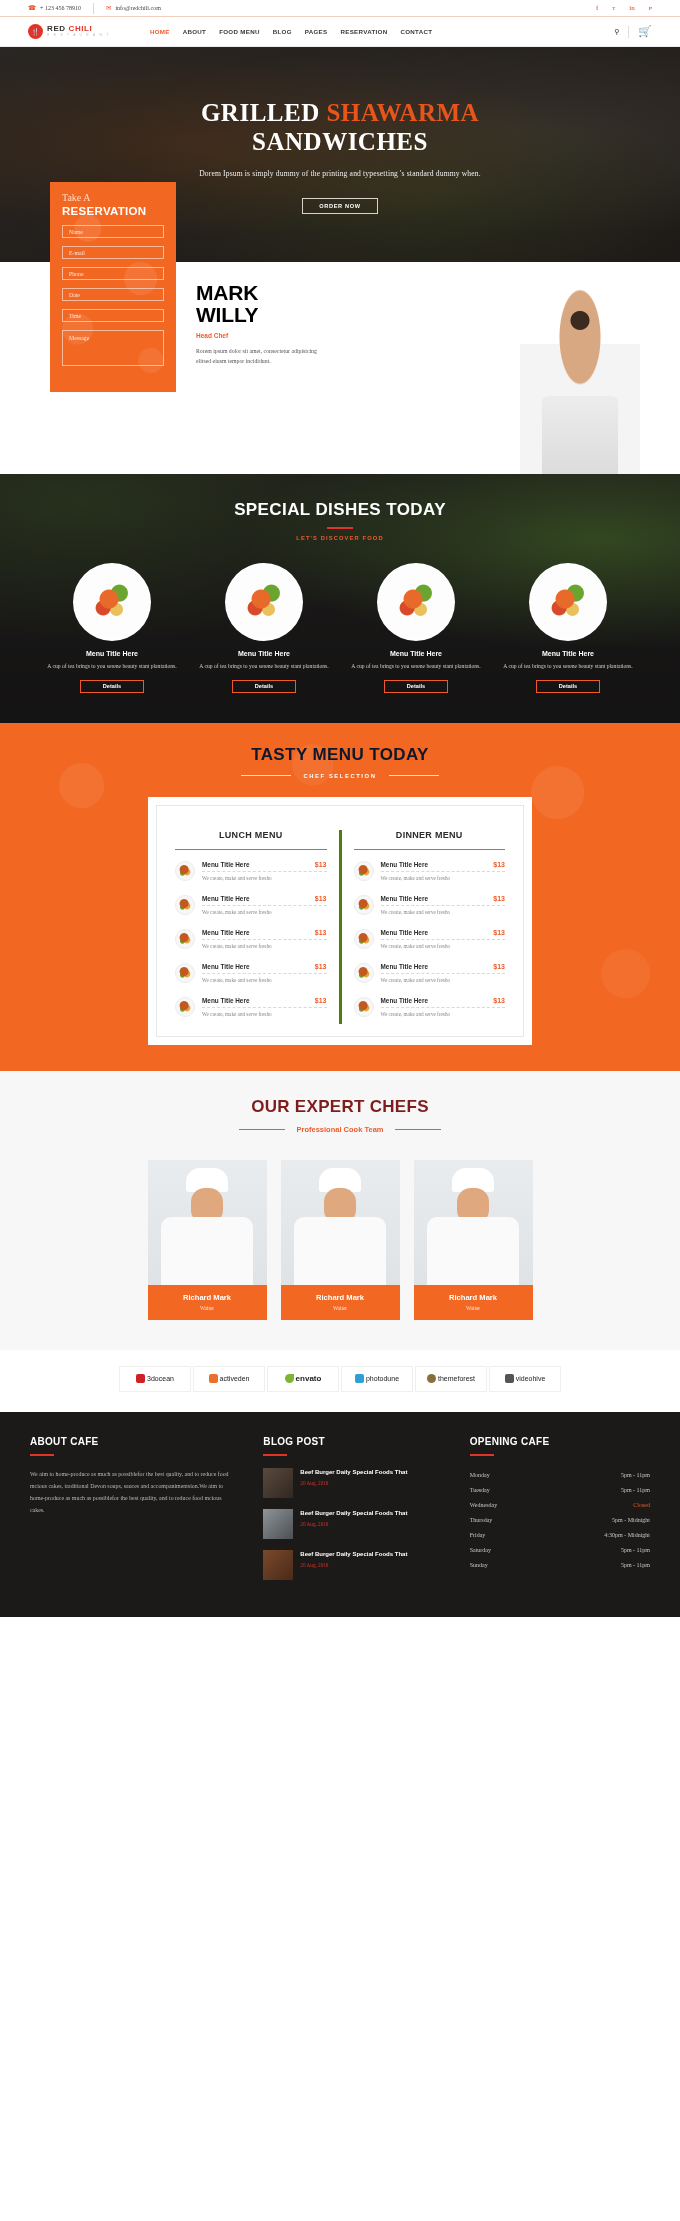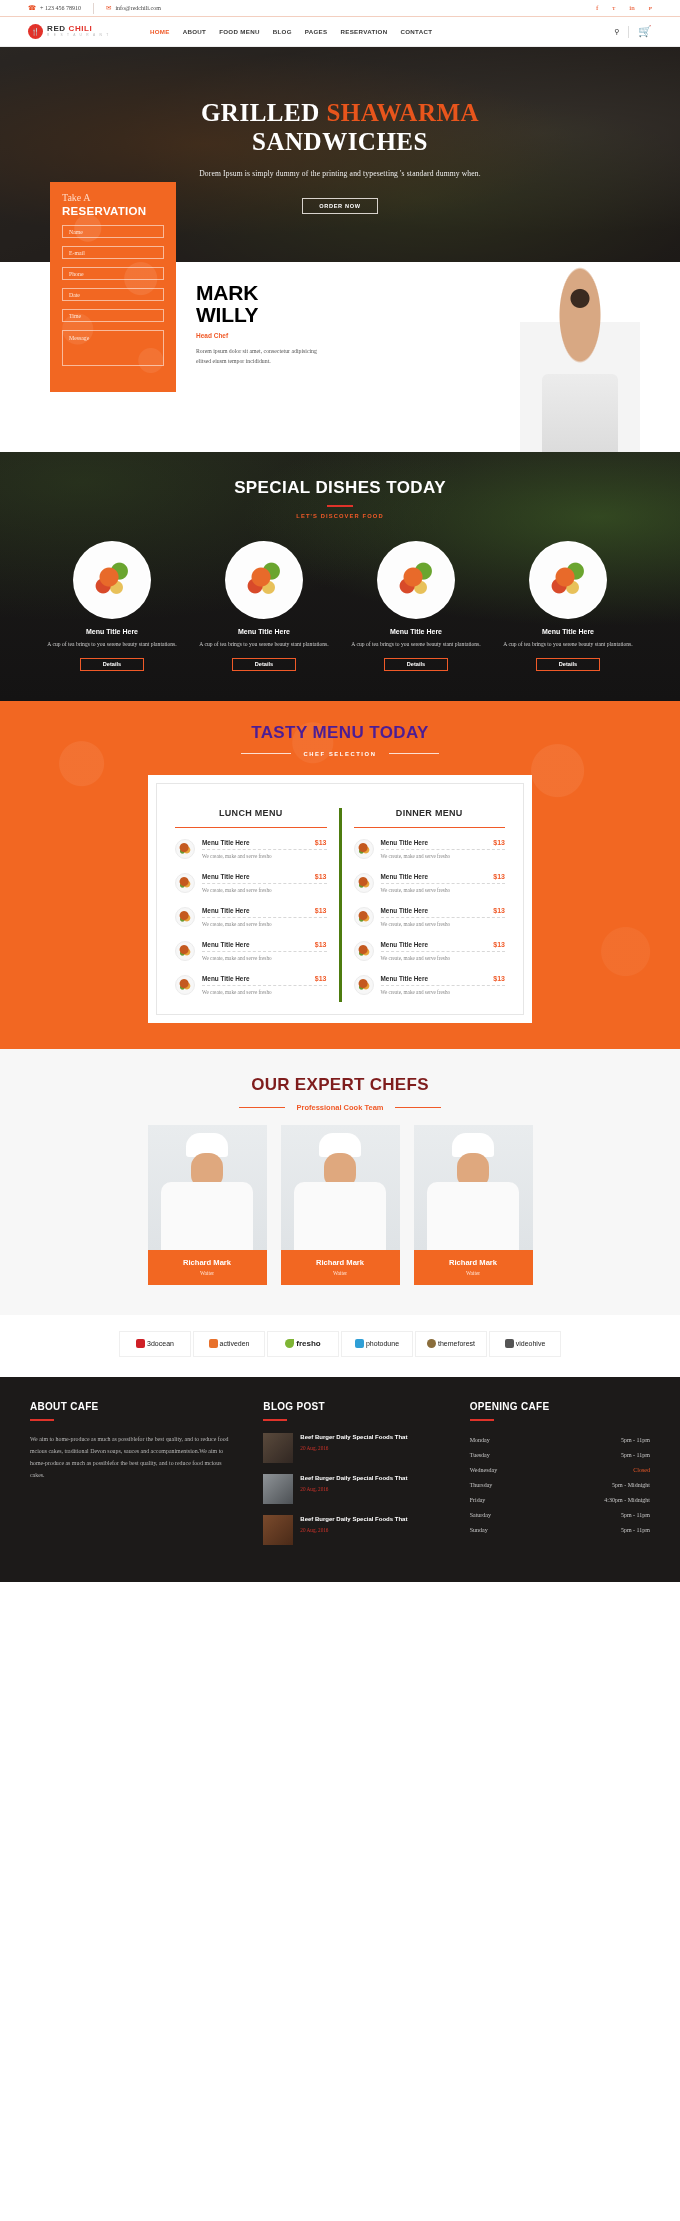--- a/index.html
+++ b/index.html
@@ -78,21 +78,21 @@
     margin-top:13px; font-size:7.6px; color:#efefef; letter-spacing:.15px;
   }
   .hero-btn {
     margin-top:20px; width:76px; height:16px; border:1px solid #d8d3cd;
     background:transparent; color:#fff;
     font-family:"Liberation Sans", sans-serif; font-weight:bold;
     font-size:5.6px; letter-spacing:.7px; cursor:pointer;
   }
 
   
-  .resv-wrap { position:relative; background:#fff; height:190px; }
+  .resv-wrap { position:relative; background:#fff; height:212px; }
   .resv-card {
     position:absolute; left:50px; top:-80px; width:126px; height:210px;
     background:#f26722; padding:11px 12px 0; overflow:hidden;
   }
   .resv-card::before {
     content:""; position:absolute; inset:0;
     background:
       radial-gradient(circle at 30% 22%, rgba(255,255,255,.10) 0 13px, transparent 14px),
       radial-gradient(circle at 72% 46%, rgba(255,255,255,.09) 0 16px, transparent 17px),
       radial-gradient(circle at 22% 70%, rgba(255,255,255,.08) 0 15px, transparent 16px),
@@ -185,21 +185,21 @@
     content:""; position:absolute; inset:0;
     background:
       radial-gradient(circle at 12% 18%, rgba(255,255,255,.07) 0 22px, transparent 23px),
       radial-gradient(circle at 46% 12%, rgba(255,255,255,.06) 0 20px, transparent 21px),
       radial-gradient(circle at 82% 20%, rgba(255,255,255,.07) 0 26px, transparent 27px),
       radial-gradient(circle at 92% 72%, rgba(255,255,255,.05) 0 24px, transparent 25px);
   }
   .tasty > * { position:relative; }
   .tasty-title {
     font-family:"Liberation Sans", sans-serif; font-weight:bold;
-    font-size:17px; color:#4c1d95; text-align:center; letter-spacing:.4px;
+    font-size:17px; color:#0f172a; text-align:center; letter-spacing:.4px;
   }
   .chefsel-row {
     display:flex; align-items:center; justify-content:center;
     gap:13px; margin-top:8px;
   }
   .chefsel-row .ln { width:50px; height:1px; background:rgba(255,255,255,.8); }
   .chefsel {
     font-family:"Liberation Sans", sans-serif; font-weight:bold;
     font-size:5.8px; color:#fff; letter-spacing:1.6px;
   }
@@ -247,21 +247,21 @@
   }
   .prof-row {
     display:flex; align-items:center; justify-content:center;
     gap:12px; margin-top:8px;
   }
   .prof-row .ln { width:46px; height:1px; background:#f05a28; }
   .prof {
     font-family:"Liberation Sans", sans-serif; font-weight:bold;
     font-size:7.5px; color:#f05a28;
   }
-  .chef-row { display:flex; justify-content:center; gap:14px; margin-top:13px; }
+  .chef-row { display:flex; justify-content:center; gap:14px; margin-top:26px; }
   .chef-card { width:119px; }
   .chef-card-img {
     height:125px; position:relative; overflow:hidden;
     background:linear-gradient(180deg,#e9ecee,#dfe3e6);
   }
   .chef-card-img .hat {
     position:absolute; left:50%; transform:translateX(-50%); top:8px;
     width:42px; height:24px; background:#fff; border-radius:14px 14px 3px 3px;
   }
   .chef-card-img .face {
@@ -609,21 +609,21 @@
   <div class="brand">
     <span class="bico" style="background:#cf2026"></span>
     <span>3docean</span>
   </div>
   <div class="brand">
     <span class="bico" style="background:#e8712c"></span>
     <span>activeden</span>
   </div>
   <div class="brand">
     <span class="bico" style="background:#7fb535;border-radius:50% 0 50% 50%"></span>
-    <span style="font-weight:bold;font-size:8px">fresho</span>
+    <span style="font-weight:bold;font-size:8px">envato</span>
   </div>
   <div class="brand">
     <span class="bico" style="background:#2f9fd6"></span>
     <span>photodune</span>
   </div>
   <div class="brand">
     <span class="bico" style="background:#8a6d3b;border-radius:50%"></span>
     <span>themeforest</span>
   </div>
   <div class="brand">

